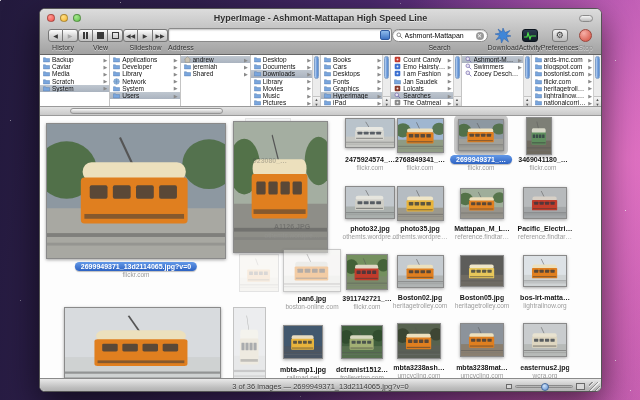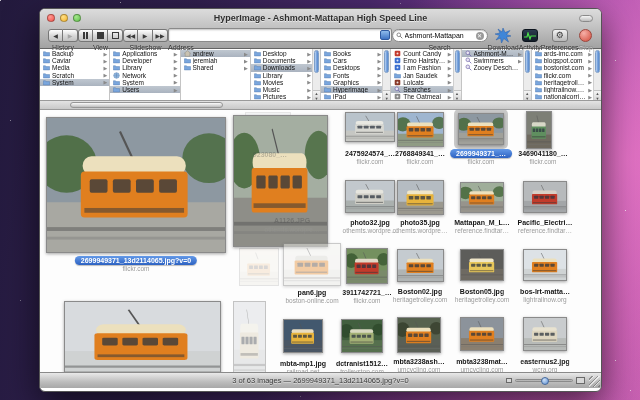--- a/index.html
+++ b/index.html
@@ -15,21 +15,21 @@
     box-shadow: 615px 60px 0 #fff, 590px 130px 0 rgba(255,255,255,.8), 625px 210px 0 #fff,
       600px 300px 0 rgba(255,255,255,.7), 615px 360px 0 #fff, 10px 120px 0 rgba(255,255,255,.6),
       20px 300px 0 rgba(255,255,255,.5), 300px 396px 0 rgba(255,255,255,.6), 120px 2px 0 rgba(255,255,255,.7),
       400px 3px 0 rgba(255,255,255,.5), 630px 390px 0 rgba(255,255,255,.8), 580px 20px 0 rgba(255,255,255,.6); }
 
   .window { position:absolute; left:39px; top:8px; width:563px; height:384px; border-radius:6px;
     box-shadow:0 12px 34px rgba(0,0,0,.6), 0 1px 0 rgba(255,255,255,.25) inset;
     background:#fff; overflow:hidden; border:1px solid #555; }
 
   
-  .chrome { height:40px; background:linear-gradient(#dcdcdc, #c3c3c3 45%, #a2a2a2); border-bottom:1px solid #646464; }
+  .chrome { height:46px; background:linear-gradient(#dcdcdc, #c3c3c3 45%, #a2a2a2); border-bottom:1px solid #646464; }
   .titlebar { height:18px; display:flex; align-items:center; position:relative; padding:0 7px; }
   .tl { width:8px; height:8px; border-radius:50%; margin-right:5px; border:1px solid rgba(0,0,0,.3); }
   .tl.close { background:radial-gradient(circle at 35% 30%, #ff9a93, #f4534a); }
   .tl.min   { background:radial-gradient(circle at 35% 30%, #ffe084, #f5b42e); }
   .tl.zoom  { background:radial-gradient(circle at 35% 30%, #9bе786, #8bd86e); background:radial-gradient(circle at 35% 30%, #a5e88c, #63c14e); }
   .title { position:absolute; left:0; right:0; text-align:center; font-size:9px; font-weight:bold; color:#2f2f2f; text-shadow:0 1px 0 rgba(255,255,255,.6); }
   .capsule { position:absolute; right:8px; top:6px; width:14px; height:7px; border-radius:4px; background:linear-gradient(#f5f5f5,#bdbdbd); border:1px solid #8a8a8a; }
 
   .toolbar { height:28px; display:flex; align-items:flex-start; padding:1px 8px 0 8px; }
   .tgroup { display:flex; flex-direction:column; align-items:center; }
@@ -1038,21 +1038,21 @@
   </svg>
         </div>
         <div class="cap" style="left: 505px; top: 247px;">easternus2.jpg</div>
         <div class="src" style="left: 505px; top: 256px;">wcra.org</div>
         <div class="ghostcap" style="left: 230px; top: 41px; opacity: 0.3;">923080_…</div>
         <div class="ghostcap" style="left: 252px; top: 107px; opacity: 0.38;">A1126.JPG</div>
         <div class="ghostsub" style="left: 252px; top: 116px; opacity: 0.3;">othemts.wordpre…</div>
       </div>
 
     <div class="statusbar">
-      <div class="status-text">3 of 63 images — 2699949371_13d2114065.jpg?v=0</div>
+      <div class="status-text">3 of 36 images — 2699949371_13d2114065.jpg?v=0</div>
       <div class="zoomslider">
         <div class="zs-small"></div>
         <div class="zs-track">
           <div class="zs-thumb"></div>
         </div>
         <div class="zs-large"></div>
       </div>
       <div class="grip"></div>
     </div>
 

